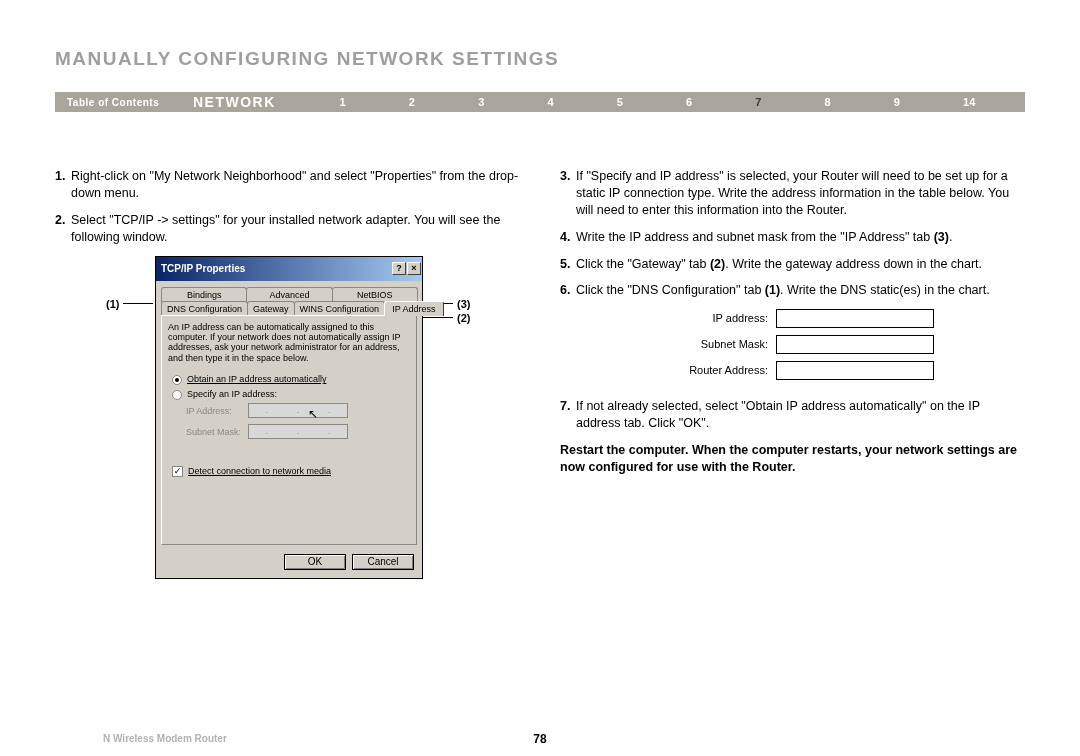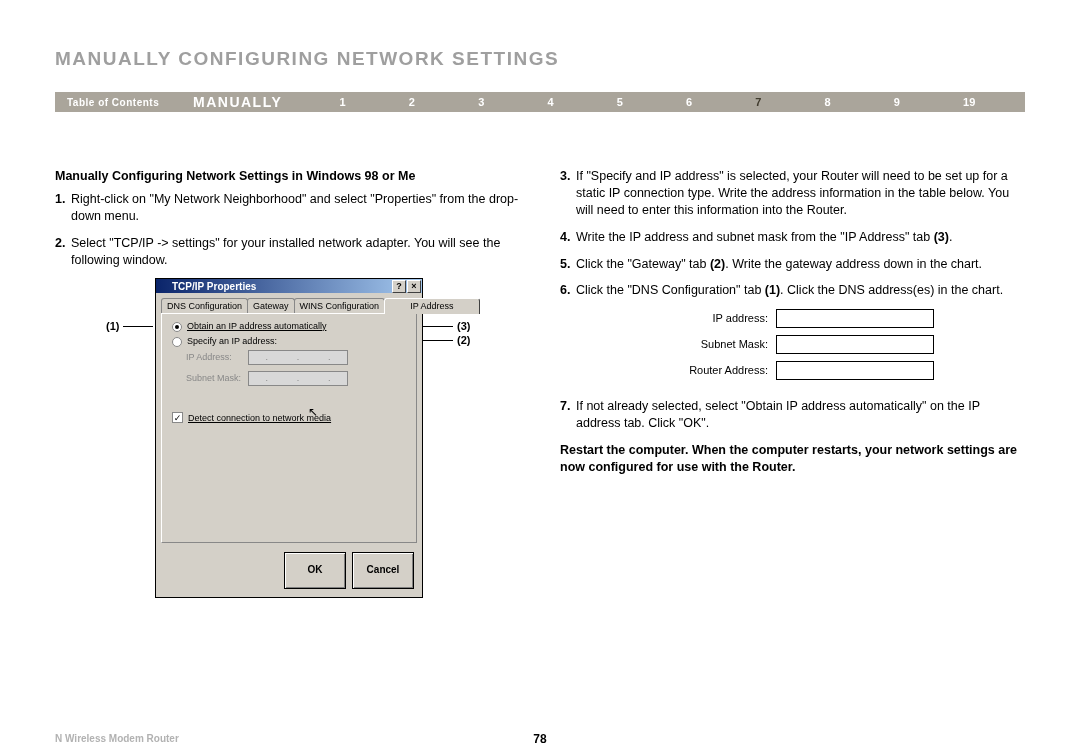--- a/index.html
+++ b/index.html
@@ -23,81 +23,80 @@
   .dialog-wrap { position: relative; margin-top: 10px; margin-left: 100px; }
   .callout { position: absolute; font-weight: bold; font-size: 11px; display: flex; align-items: center; }
   .co-line { border-top: 1px solid #000; }
   .co1 { top: 41px; left: -49px; }
   .co1 .co-line { width: 30px; margin-left: 4px; }
   .co3 { top: 41px; left: 268px; }
   .co3 .co-line { width: 30px; margin-right: 4px; }
   .co2 { top: 55px; left: 268px; }
   .co2 .co-line { width: 30px; margin-right: 4px; }
   .dialog { width: 268px; border: 1px solid #000; background: #d4d0c8; font-family: Tahoma, sans-serif; font-size: 10px; }
-  .dlg-titlebar { height: 14px; background: linear-gradient(to right, #0a246a, #a6caf0); color: #fff; font-weight: bold; font-size: 10px; padding-left: 16px; display: flex; align-items: center; justify-content: space-between; }
+  .dlg-titlebar { height: 24px; background: linear-gradient(to right, #0a246a, #a6caf0); color: #fff; font-weight: bold; font-size: 10px; padding-left: 5px; display: flex; align-items: center; justify-content: space-between; }
   .dlg-ticons { display: flex; gap: 1px; padding-right: 1px; }
   .dlg-ibtn { width: 14px; height: 13px; background: #d4d0c8; border: 1px solid #fff; border-right-color: #404040; border-bottom-color: #404040; font-size: 9px; display: flex; align-items: center; justify-content: center; color: #000; font-weight: bold; }
   .tabs-area { padding: 6px 5px 5px 5px; }
   .tabrow { display: flex; font-size: 9px; }
   .tab { border: 1px solid #888; border-bottom: none; border-top-left-radius: 3px; border-top-right-radius: 3px; padding: 1px 5px; background: #d4d0c8; margin-right: -1px; white-space: nowrap; position: relative; }
   .tabrow.r2 .tab { flex: 1; text-align: center; }
   .tab.sel { background: #d4d0c8; z-index: 2; border-color: #fff #404040 transparent #fff; }
   .tabrow.r2 { margin-top: -1px; }
-  .tabrow.r2 .tab.last { flex: 0 0 auto; padding: 1px 25px; }
+  .tabrow.r2 .tab.last { flex: 0 0 auto; padding: 1px 7px; }
   .tab-panel { border: 1px solid #888; border-top-color: #fff; border-left-color: #fff; padding: 6px; background: #d4d0c8; margin-top: -1px; min-height: 230px; position: relative; }
   .desc { font-size: 9px; line-height: 1.15; margin-bottom: 10px; }
   .radio-row { display: flex; align-items: flex-end; font-size: 9px; margin-bottom: 3px; margin-left: 4px; }
   .radio { width: 10px; height: 10px; border-radius: 50%; border: 1px solid #888; background: #fff; margin-right: 5px; display: flex; align-items: center; justify-content: center; }
   .radio.on::after { content: ''; width: 4px; height: 4px; border-radius: 50%; background: #000; }
   .ip-group { margin-left: 18px; margin-top: 2px; color: #888; }
   .ip-row { display: flex; align-items: center; font-size: 9px; margin-bottom: 6px; }
   .ip-row .lbl { width: 62px; }
   .ip-box { width: 100px; height: 15px; border: 1px solid #888; background: #d8d8d8; display: flex; align-items: flex-end; justify-content: space-around; padding: 0 2px 1px 2px; }
   .ip-box span { font-size: 9px; color: #888; }
   .chk-row { display: flex; align-items: center; font-size: 9px; margin-top: 26px; margin-left: 4px; }
   .chkbox { width: 11px; height: 11px; background: #fff; border: 1px solid #888; margin-right: 5px; display: flex; align-items: center; justify-content: center; font-size: 9px; }
   .btnrow { display: flex; justify-content: flex-end; gap: 6px; padding: 4px 8px 8px 0; }
-  .winbtn { width: 62px; height: 37px; border: 1px solid #000; background: #d4d0c8; font-size: 10px; display: flex; align-items: center; justify-content: center; box-shadow: inset 1px 1px 0 #fff, inset -1px -1px 0 #808080; font-weight: bold; }
+  .winbtn { width: 62px; height: 16px; border: 1px solid #000; background: #d4d0c8; font-size: 10px; display: flex; align-items: center; justify-content: center; box-shadow: inset 1px 1px 0 #fff, inset -1px -1px 0 #808080; }
   .cursor { position: absolute; top: 90px; left: 146px; font-size: 12px; }
   .form-table { margin: 10px 0 18px 100px; }
   .form-row { display: flex; align-items: center; margin-bottom: 7px; }
   .form-row .flbl { width: 116px; text-align: right; font-size: 11px; padding-right: 8px; }
   .form-row .fbox { width: 158px; height: 19px; border: 1px solid #000; background: #fff; }
   .restart { font-weight: bold; margin-top: 10px; font-size: 12.5px; line-height: 1.35; }
   .footer { position: absolute; bottom: 12px; left: 55px; right: 55px; display: flex; align-items: center; }
-  .footer .prod { color: #b2b2b2; font-weight: bold; font-size: 10px; }
+  .footer .prod { color: #b2b2b2; font-weight: bold; font-size: 10px; margin-left: 48px; }
   .footer .pn { position: absolute; left: 50%; transform: translateX(-50%); font-weight: bold; font-size: 12px; }
   .u { text-decoration: underline; }
 </style>
 </head>
 <body>
 
 <div class="page">
   <div class="title">MANUALLY CONFIGURING NETWORK SETTINGS</div>
 
   <div class="navbar">
     <div class="toc">Table of Contents</div>
-    <div class="sections">MANUALLY</div>
+    <div class="sections">NETWORK</div>
     <div class="nums">
       <span class="num">1</span>
       <span class="num">2</span>
       <span class="num">3</span>
       <span class="num">4</span>
       <span class="num">5</span>
       <span class="num">6</span>
       <span class="num active">7</span>
       <span class="num">8</span>
       <span class="num">9</span>
-      <span class="num">19</span>
+      <span class="num">14</span>
     </div>
   </div>
 
   <div class="content">
     <div class="col">
-      <div class="subhead">Manually Configuring Network Settings in Windows 98 or Me</div>
       <ol>
         <li>
             <span class="ln">1.</span>
             <span class="lt">Right-click on "My Network Neighborhood" and select "Properties" from the drop-down menu.</span>
           </li>
         <li>
             <span class="ln">2.</span>
             <span class="lt">Select "TCP/IP -&gt; settings" for your installed network adapter. You will see the following window.</span>
           </li>
       </ol>
@@ -118,27 +117,33 @@
 
         <div class="dialog">
           <div class="dlg-titlebar">
             <span>TCP/IP Properties</span>
             <div class="dlg-ticons">
               <div class="dlg-ibtn">?</div>
               <div class="dlg-ibtn">×</div>
             </div>
           </div>
           <div class="tabs-area">
+            <div class="tabrow">
+              <div class="tab" style="flex:1;text-align:center">Bindings</div>
+              <div class="tab" style="flex:1;text-align:center">Advanced</div>
+              <div class="tab" style="flex:1;text-align:center">NetBIOS</div>
+            </div>
             <div class="tabrow r2">
               <div class="tab">DNS Configuration</div>
               <div class="tab">Gateway</div>
               <div class="tab">WINS Configuration</div>
               <div class="tab last sel">IP Address</div>
             </div>
             <div class="tab-panel">
+              <div class="desc">An IP address can be automatically assigned to this computer. If your network does not automatically assign IP addresses, ask your network administrator for an address, and then type it in the space below.</div>
               <div class="radio-row">
                 <div class="radio on"></div>
                 <span class="u">Obtain an IP address automatically</span>
               </div>
               <div class="radio-row">
                 <div class="radio"></div>
                 <span>Specify an IP address:</span>
               </div>
               <div class="ip-group">
                 <div class="ip-row">
@@ -182,21 +187,21 @@
         <li>
             <span class="ln">4.</span>
             <span class="lt"><span>Write the IP address and subnet mask from the "IP Address" tab </span><span class="b">(3)</span><span>.</span></span>
           </li>
         <li>
             <span class="ln">5.</span>
             <span class="lt"><span>Click the "Gateway" tab </span><span class="b">(2)</span><span>. Write the gateway address down in the chart.</span></span>
           </li>
         <li>
             <span class="ln">6.</span>
-            <span class="lt"><span>Click the "DNS Configuration" tab </span><span class="b">(1)</span><span>. Click the DNS address(es) in the chart.</span></span>
+            <span class="lt"><span>Click the "DNS Configuration" tab </span><span class="b">(1)</span><span>. Write the DNS static(es) in the chart.</span></span>
           </li>
       </ol>
 
       <div class="form-table">
         <div class="form-row">
             <div class="flbl">IP address:</div>
             <div class="fbox"></div>
           </div>
         <div class="form-row">
             <div class="flbl">Subnet Mask:</div>

